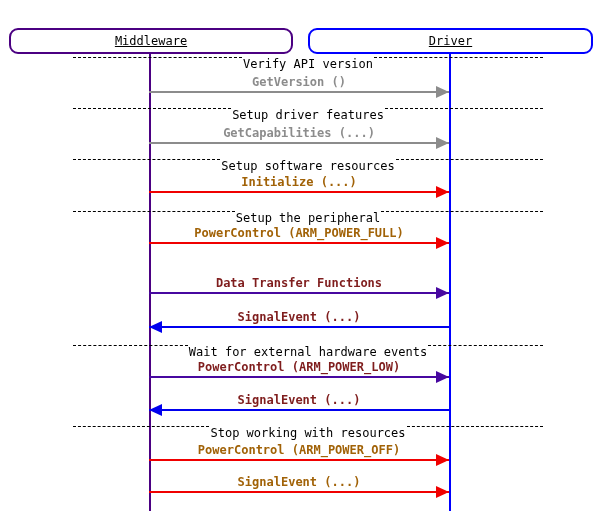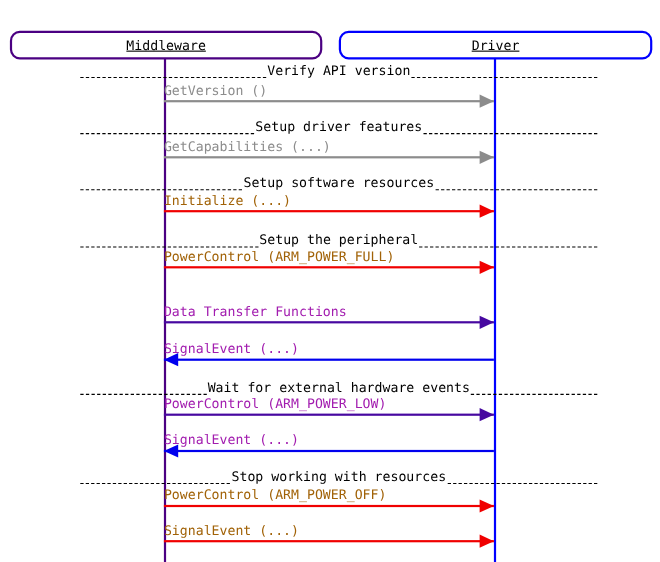--- a/index.html
+++ b/index.html
@@ -23,46 +23,47 @@
   }
   .pbox.mw{left:9px;width:280px;border-color:#4B0082;}
   .pbox.dr{left:308px;width:281px;border-color:#0000FF;}
   
   .lifeline{position:absolute;top:53px;bottom:0;width:2px;z-index:1;}
   .lifeline.mw{left:149px;background:#4B0082;}
   .lifeline.dr{left:449px;background:#0000FF;}
   
   .divider{
     position:absolute;left:73px;width:470px;height:14px;
-    display:flex;align-items:flex-end;z-index:2;
+    display:flex;align-items:flex-start;z-index:2;
     white-space:nowrap;
   }
   .divider .dash{flex:1;height:0;border-top:1px dashed #000000;}
   .divider .divider-label{padding:0 1px;line-height:14px;}
   
   .msg{position:absolute;left:149px;width:300px;z-index:2;}
   .msg .msg-label{
-    text-align:left;line-height:13px;height:13px;margin-bottom:2px;
+    text-align:center;line-height:13px;height:13px;margin-bottom:2px;
     white-space:nowrap;
+    font-weight:bold;
   }
   .msg .msg-line{position:relative;height:2px;background:currentColor;}
   .msg .head{
     position:absolute;top:50%;transform:translateY(-50%);
     width:0;height:0;
     border-top:6px solid transparent;border-bottom:6px solid transparent;
   }
   .msg.right .head{right:0;border-left:13px solid currentColor;}
   .msg.left  .head{left:0;border-right:13px solid currentColor;}
   .msg.gray   .msg-line{color:#8C8C8C;}
   .msg.red    .msg-line{color:#F00000;}
   .msg.blue   .msg-line{color:#0000EE;}
   .msg.violet .msg-line{color:#4708A0;}
   .msg.gray .msg-label{color:#8C8C8C;}
   .msg.red  .msg-label{color:#a16207;}
-  .msg.blue .msg-label,.msg.violet .msg-label{color:#a21caf;}
+  .msg.blue .msg-label,.msg.violet .msg-label{color:#7f1d1d;}
 </style>
 </head>
 <body>
 
 <div id="canvas">
 
   <div class="lifeline mw"></div>
   <div class="lifeline dr"></div>
 
   <div class="pbox mw">

